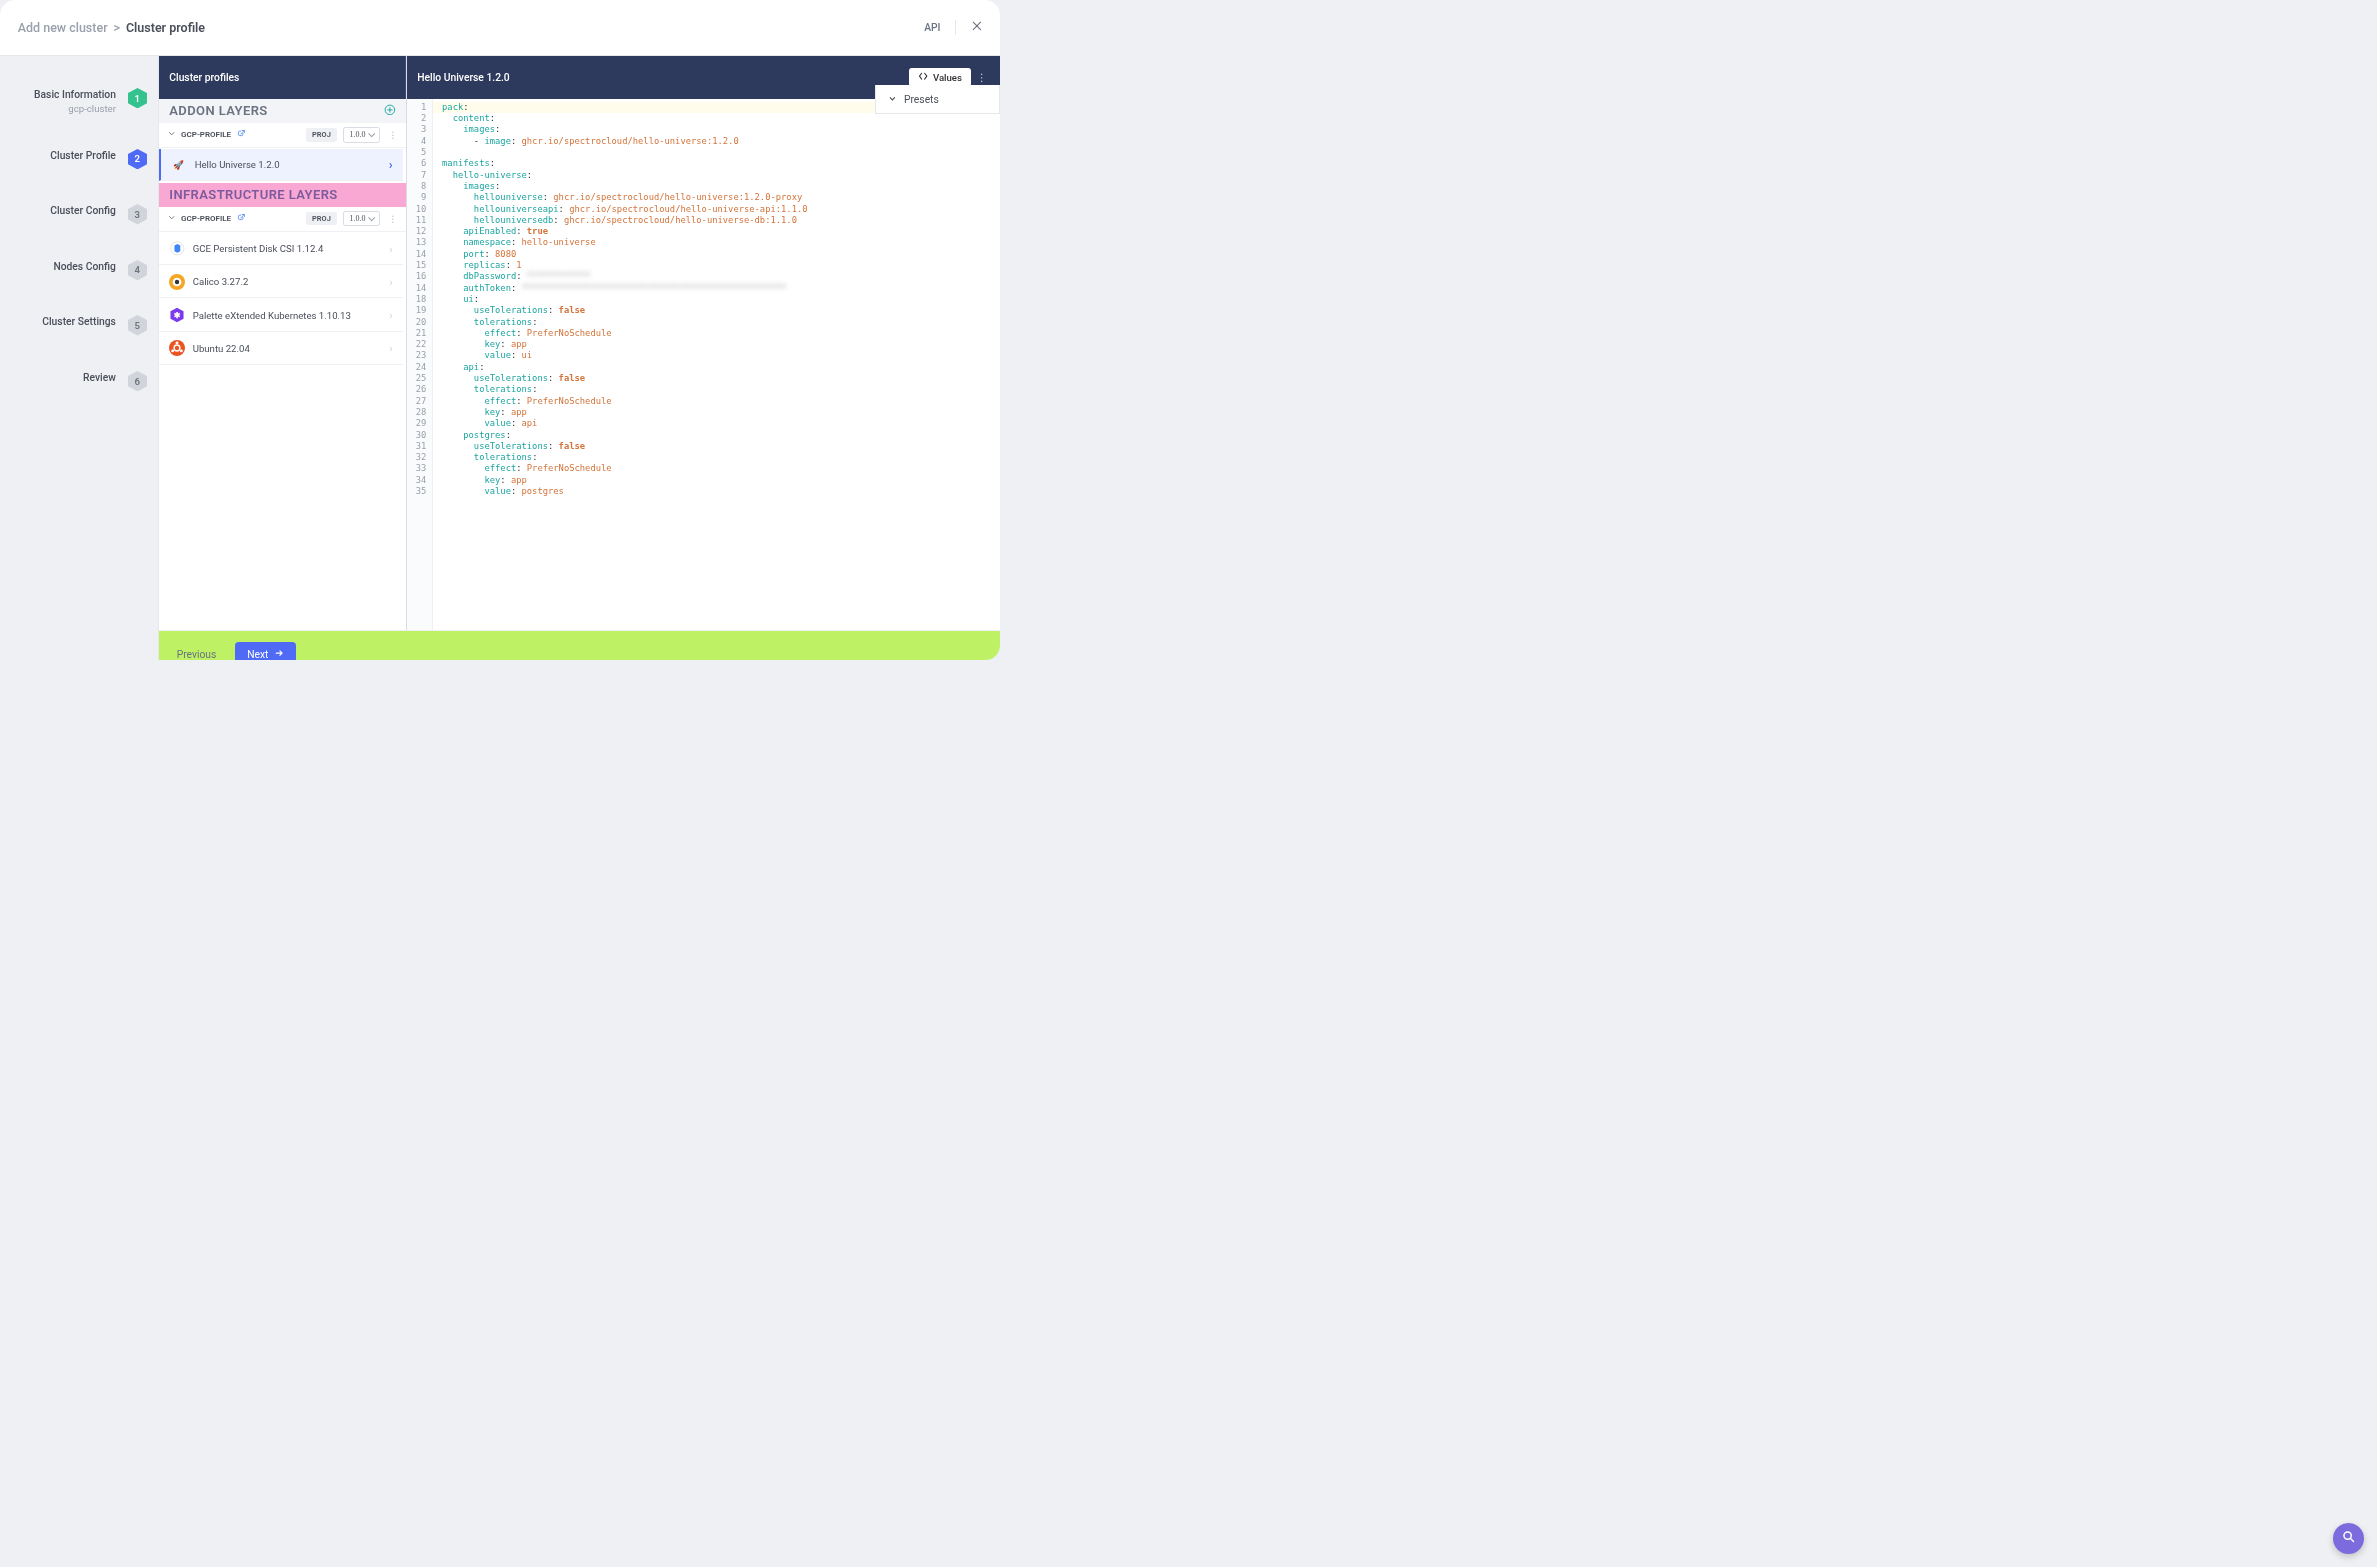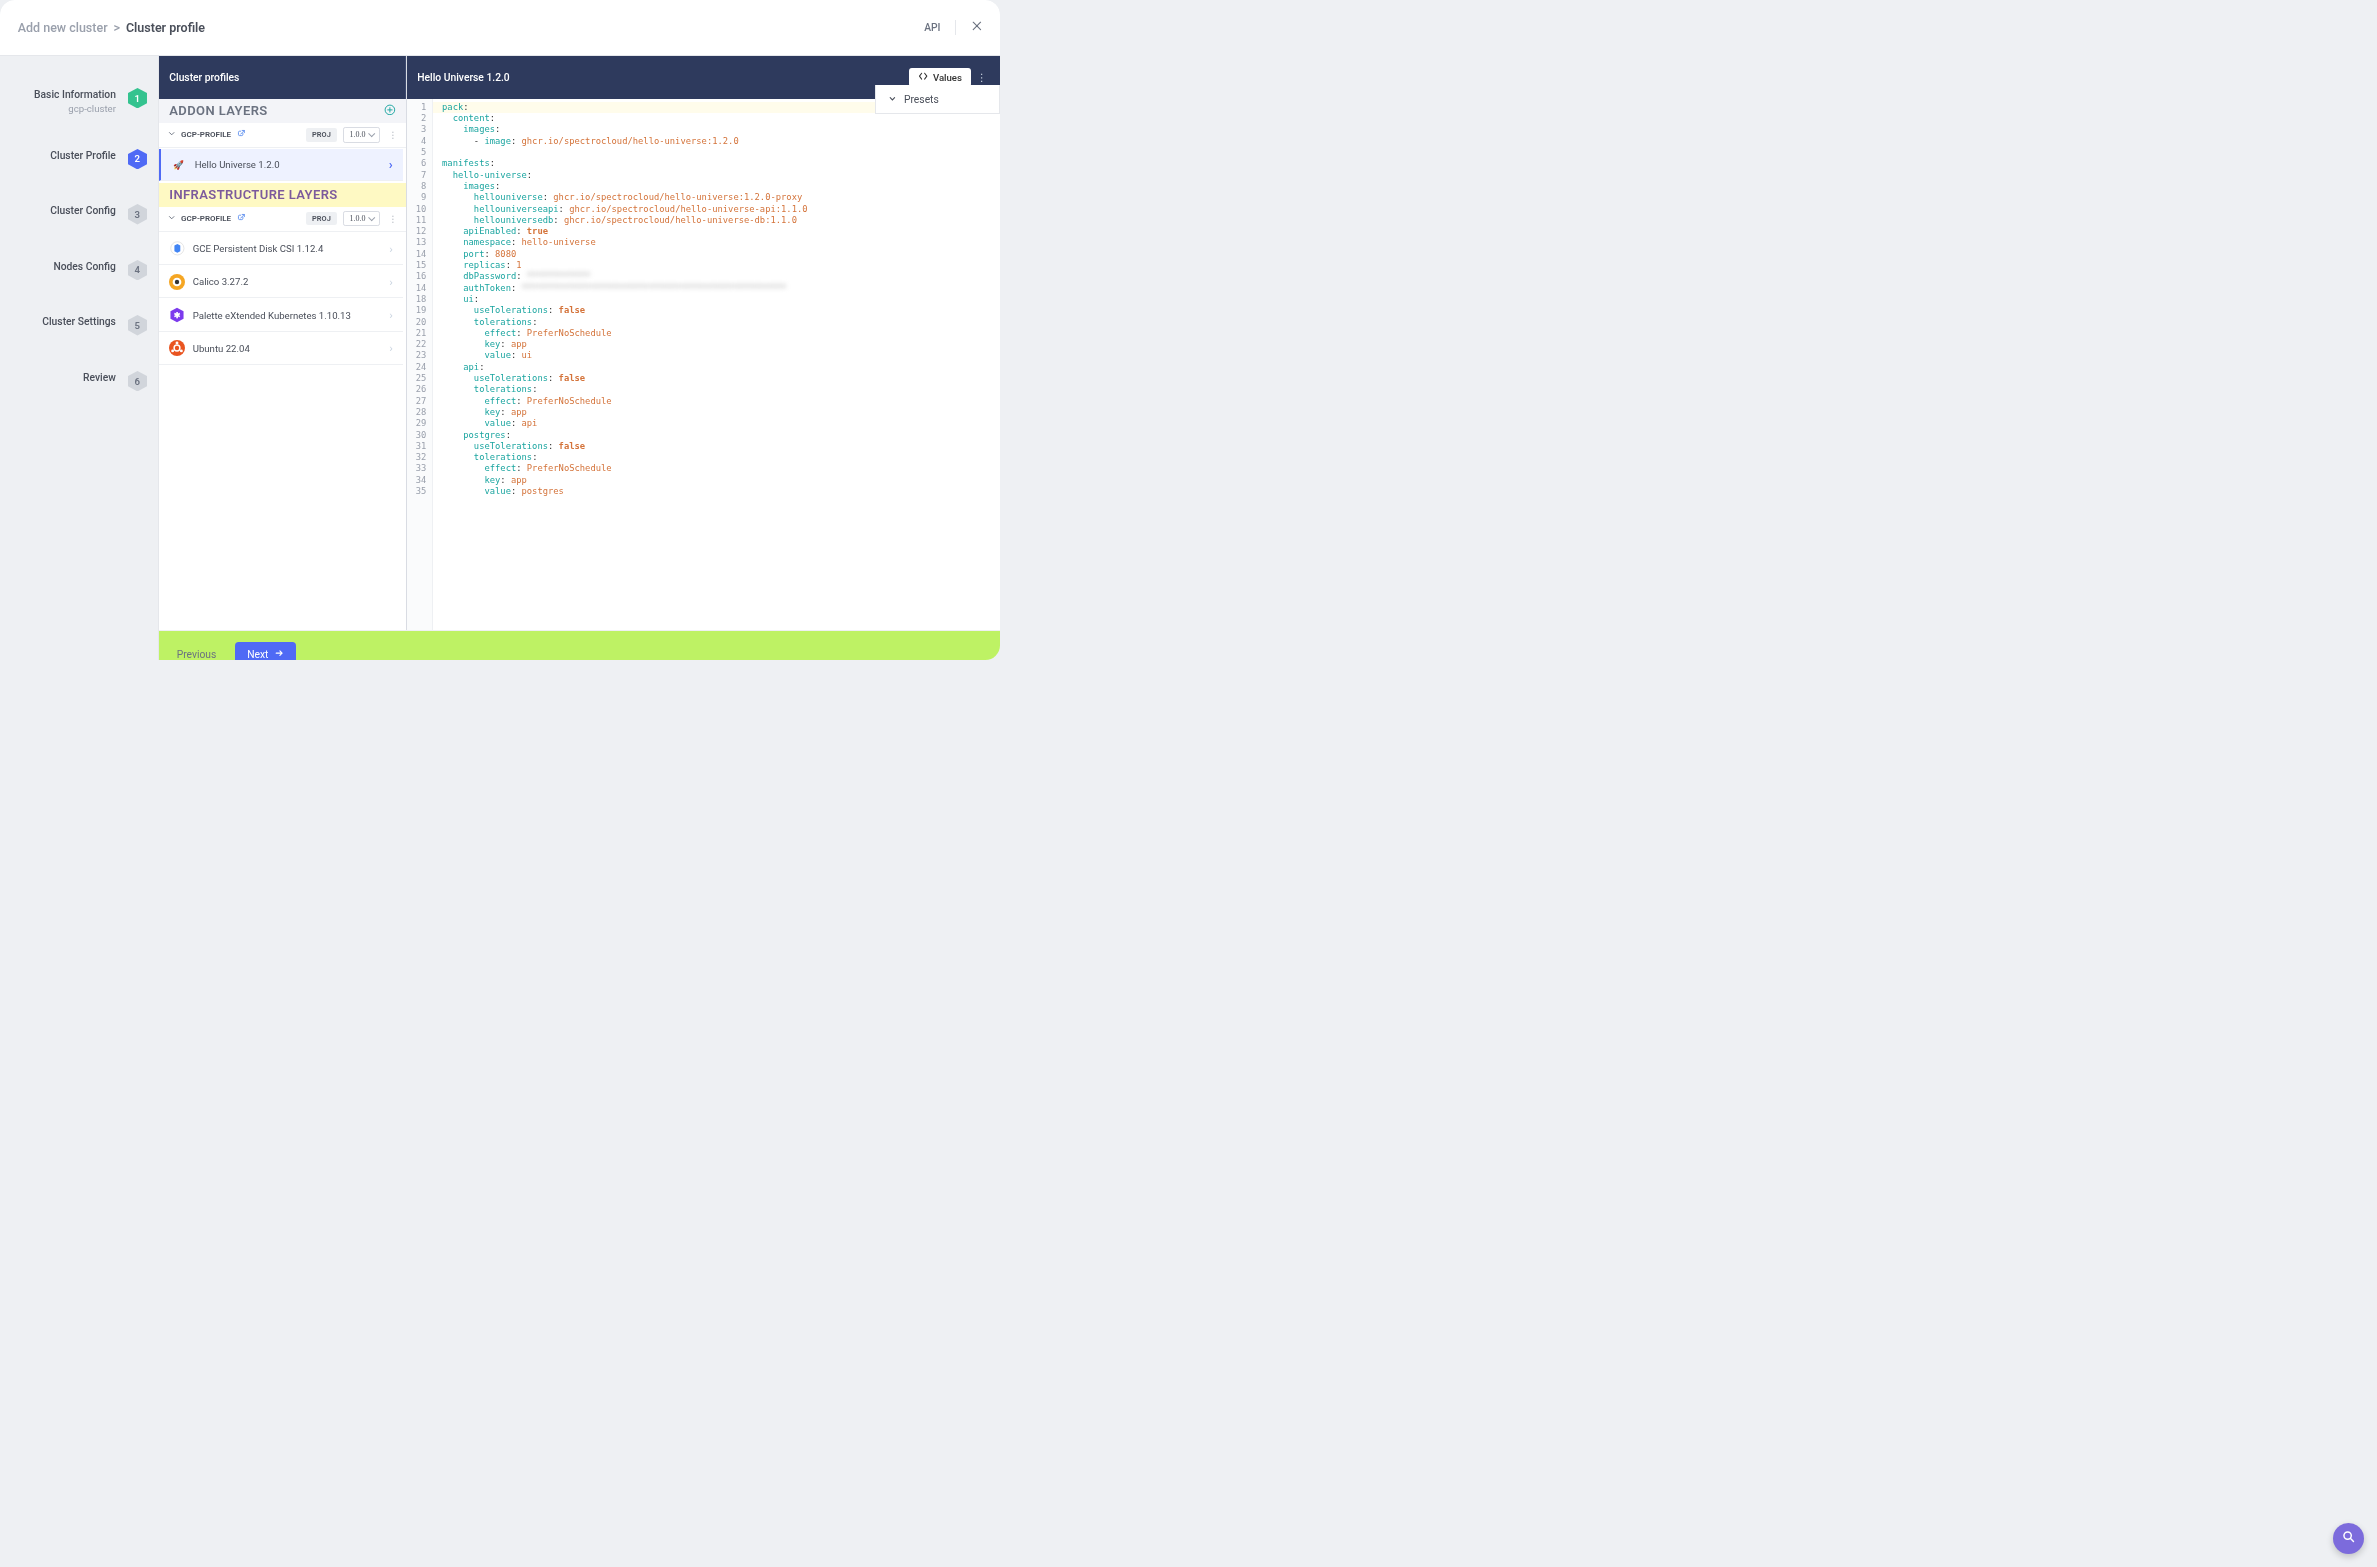--- a/index.html
+++ b/index.html
@@ -58,21 +58,21 @@
   .panel-right { flex: 1; background: #fff; display: flex; flex-direction: column; position: relative; border-left: 0.7px solid #d9dce3; }
 
   .panel-head { background: #2e3a5d; color: #fff; height: 43px; display: flex; align-items: center; padding: 0 10.3px; font-size: 10.3px; font-weight: 500; }
   .panel-head-left { border-right: 0.7px solid #3d496e; }
   .panel-head-right { justify-content: space-between; }
 
   .values-btn { background: #fff; color: #333; border-radius: 2.9px; padding: 3.7px 8.8px; display: flex; align-items: center; gap: 4.4px; font-size: 9.6px; font-weight: 500; cursor: pointer; }
   .kebab { color: #cbd5e1; cursor: pointer; padding: 2.9px; margin-left: 2.9px; }
 
   .section-label { background: #f3f4f8; padding: 4.4px 10.3px; font-size: 13px; font-weight: 600; letter-spacing: 0.4px; color: #6b7280; display: flex; align-items: center; justify-content: space-between; }
-  .section-label.infra { background: #fef9c3; color: #7c5a9c; }
+  .section-label.infra { background: #f9a8d4; color: #7c5a9c; }
   .add-circle { color: #1ba5a0; cursor: pointer; }
 
   .profile-row { display: flex; align-items: center; padding: 4.4px 8.8px; gap: 5.9px; border-bottom: 0.7px solid #eef0f3; font-size: 8.8px; }
   .profile-row .chev { color: #6b7280; cursor: pointer; }
   .profile-row .pname { font-weight: 600; color: #4a4f5a; font-size: 8px; }
   .link-ic { color: #5b8def; cursor: pointer; }
   .badge { background: #eef0f3; color: #4a4f5a; font-size: 7.4px; font-weight: 600; padding: 2.2px 5.9px; border-radius: 2.2px; text-align: center; }
   .ver-select { border: 0.7px solid #d9dce3; border-radius: 2.2px; padding: 2.2px 13.2px 2.2px 5.9px; font-size: 8px; color: #4a4f5a; position: relative; background: #fff; cursor: pointer; font-family: Liberation Serif, serif; }
   .ver-select::after { content: ''; position: absolute; right: 4.4px; top: 50%; width: 4.4px; height: 4.4px; border-right: 0.7px solid #9aa0ac; border-bottom: 0.7px solid #9aa0ac; transform: translateY(-70%) rotate(45deg); }
   .row-kebab { color: #9aa0ac; cursor: pointer; margin-left: 2.9px; }

